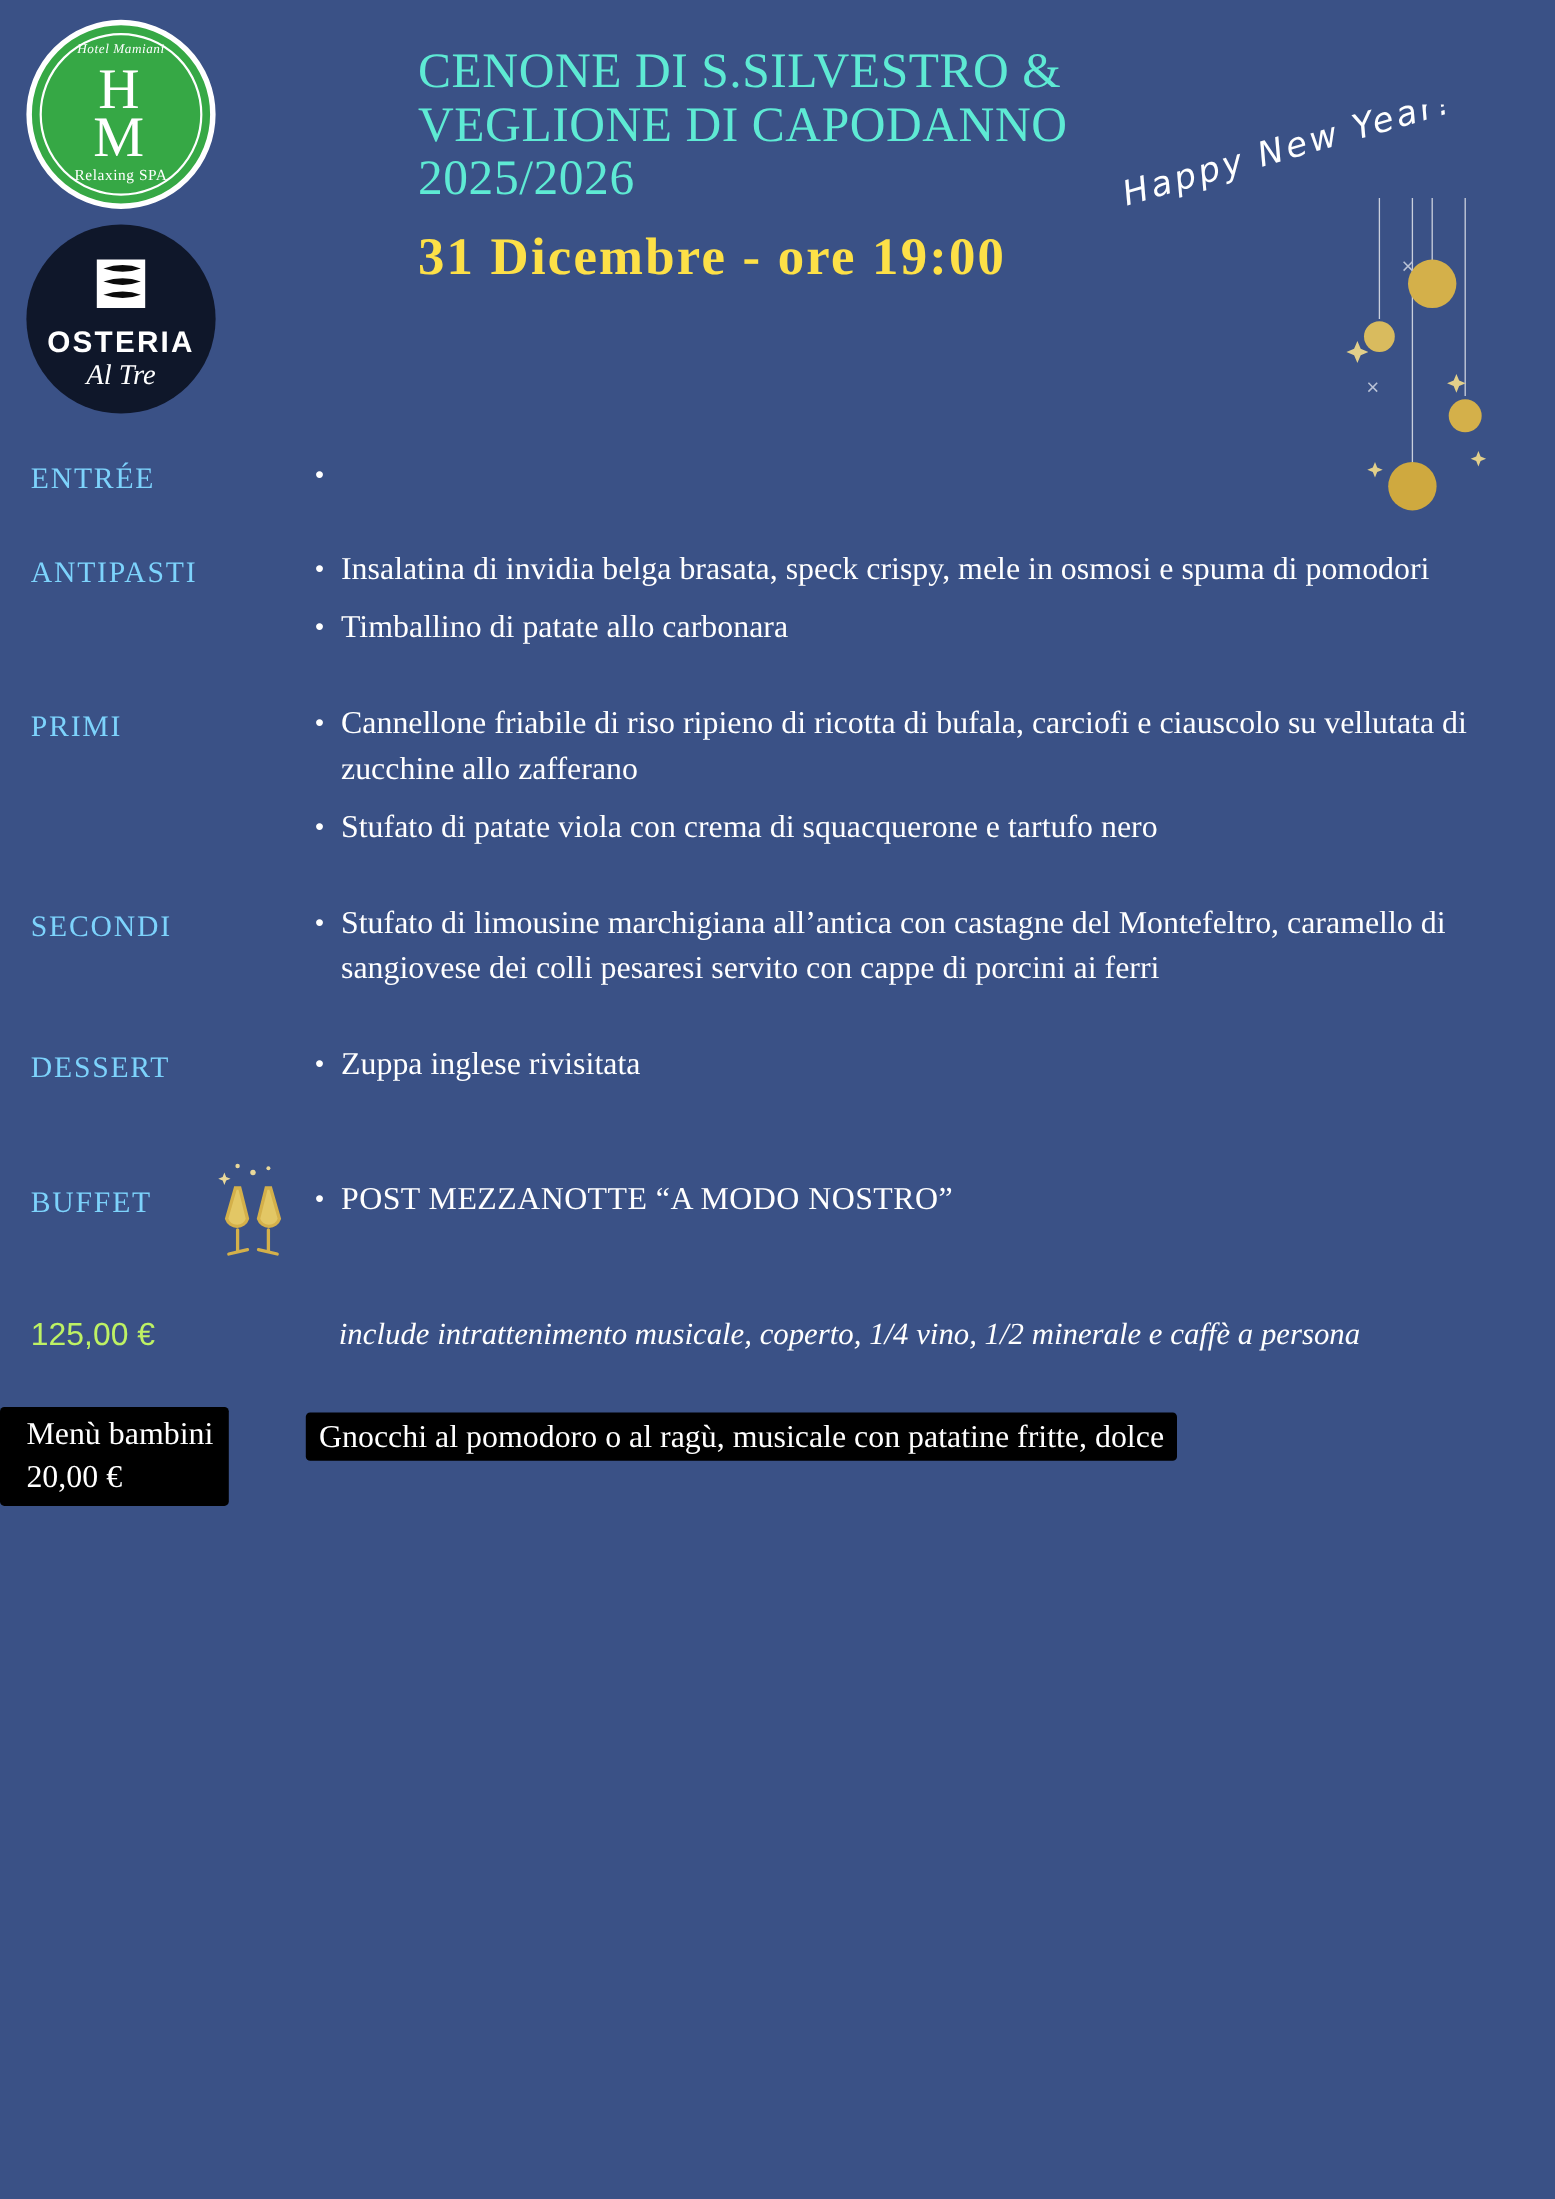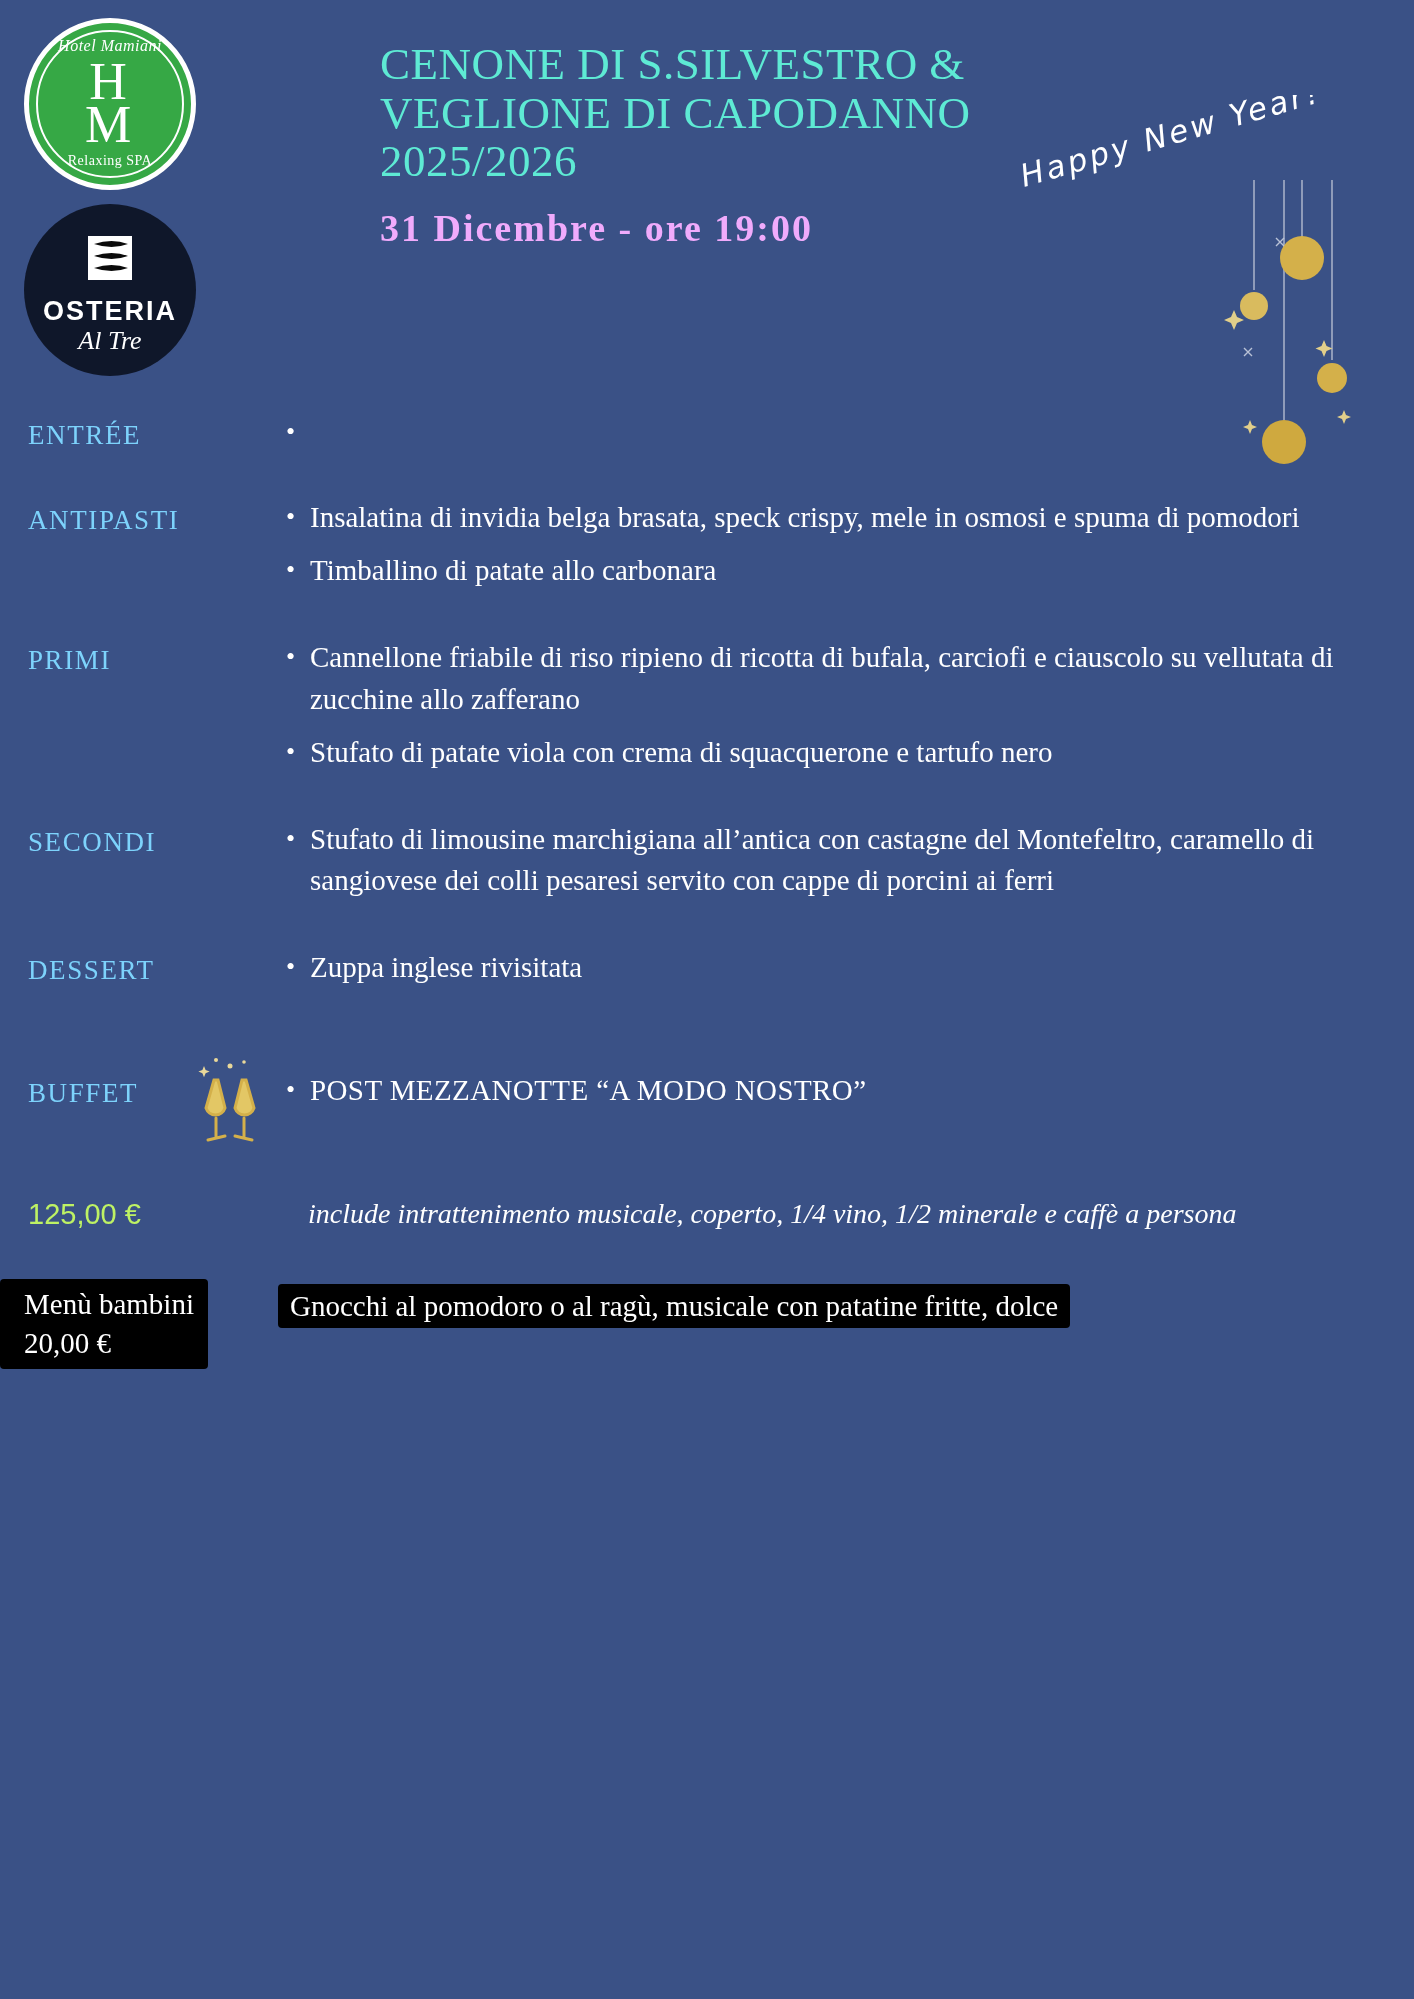--- a/index.html
+++ b/index.html
@@ -40,21 +40,21 @@
     position: absolute;
     left: 7px; top: 7px; right: 7px; bottom: 7px;
     border-radius: 50%;
     border: 2px solid #ffffff;
   }
   .logo-hotel .top-txt {
     position: absolute;
     top: 14px;
     left: 0; right: 0;
     text-align: center;
-    font-size: 16px;
+    font-size: 12px;
     font-style: italic;
     font-family: "Liberation Serif", serif;
     color: #fff;
     letter-spacing: .5px;
   }
   .logo-hotel .bot-txt {
     position: absolute;
     bottom: 16px;
     left: 0; right: 0;
     text-align: center;
@@ -125,24 +125,24 @@
     font-family: "Liberation Serif", serif;
     font-size: 45px;
     line-height: 1.08;
     letter-spacing: .5px;
     color: #5eead4;
     font-weight: 400;
   }
   .subtitle {
     margin-top: 20px;
     font-family: "Liberation Serif", serif;
-    font-size: 38px;
+    font-size: 48px;
     font-weight: bold;
     letter-spacing: 2px;
-    color: #f0abfc;
+    color: #fde047;
   }
 
   .hny {
     position: absolute;
     right: 30px;
     top: 95px;
     width: 370px;
     height: 120px;
     pointer-events: none;
   }

